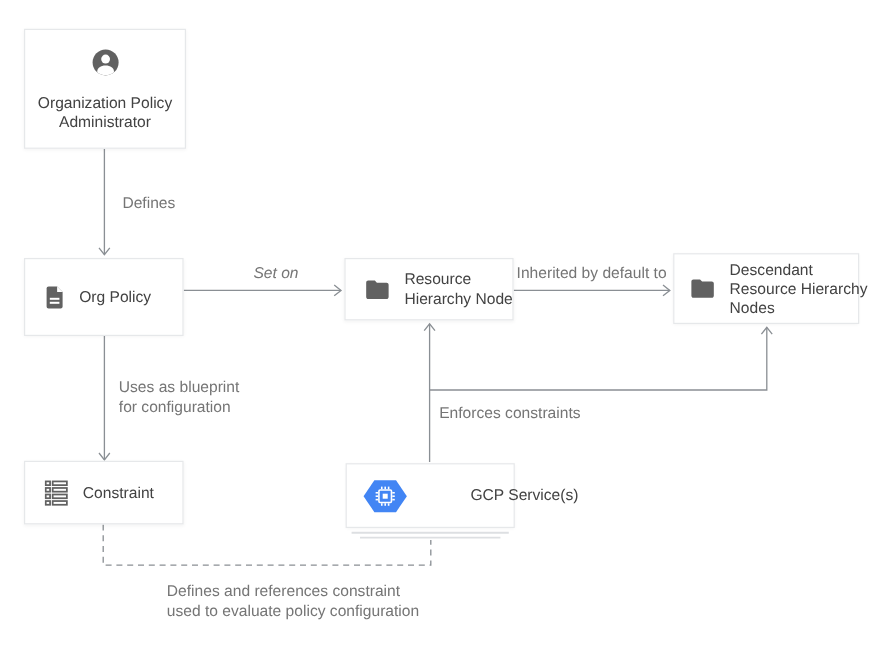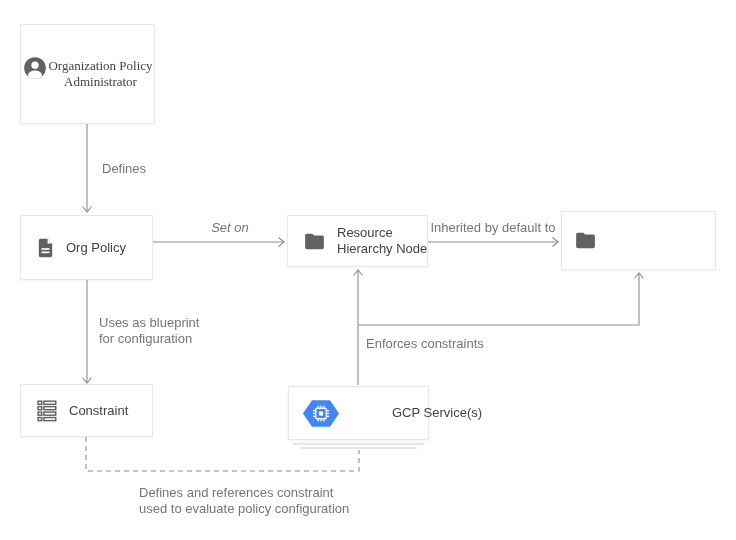--- a/index.html
+++ b/index.html
@@ -34,24 +34,23 @@
   }
   .node .label {
     font-size: 13px;
     color: #424242;
     line-height: 16px;
     white-space: pre;
   }
   .node.row { flex-direction: row; padding-left: 16px; }
   .node.row .icon { margin-right: 12px; display: flex; align-items: center; }
   .node.col {
-    flex-direction: row;
+    flex-direction: column;
     justify-content: center;
     text-align: center;
-    font-family: Liberation Serif, serif;
   }
   .node.col .icon { margin-bottom: 8px; }
   .node.col .label { text-align: center; }
 
   .edge-label {
     position: absolute;
     font-size: 13px;
     color: #757575;
     line-height: 16px;
     white-space: pre;
@@ -147,20 +146,23 @@
     <span class="label">Resource
 Hierarchy Node</span>
   </div>
 
   <div class="node row" style="left:561px; top:211px; width:155px; height:59px; padding-left:13px;">
     <span class="icon">
       <svg width="21" height="17" viewBox="0 0 24 20">
         <path d="M9.5 1H3c-1.1 0-2 .9-2 2v14c0 1.1.9 2 2 2h18c1.1 0 2-.9 2-2V5c0-1.1-.9-2-2-2h-9.5l-2-2z" fill="#616161"></path>
       </svg>
     </span>
+    <span class="label">Descendant
+Resource Hierarchy
+Nodes</span>
   </div>
 
   <div class="node row" style="left:20px; top:384px; width:133px; height:53px;">
     <span class="icon">
       <svg width="20" height="22" viewBox="0 0 22 24">
         <g fill="none" stroke="#616161" stroke-width="1.6">
           <rect x="1.2" y="1.2" width="4" height="3.4"></rect>
           <rect x="7.6" y="1.2" width="13" height="3.4"></rect>
           <rect x="1.2" y="7.2" width="4" height="3.4"></rect>
           <rect x="7.6" y="7.2" width="13" height="3.4"></rect>

